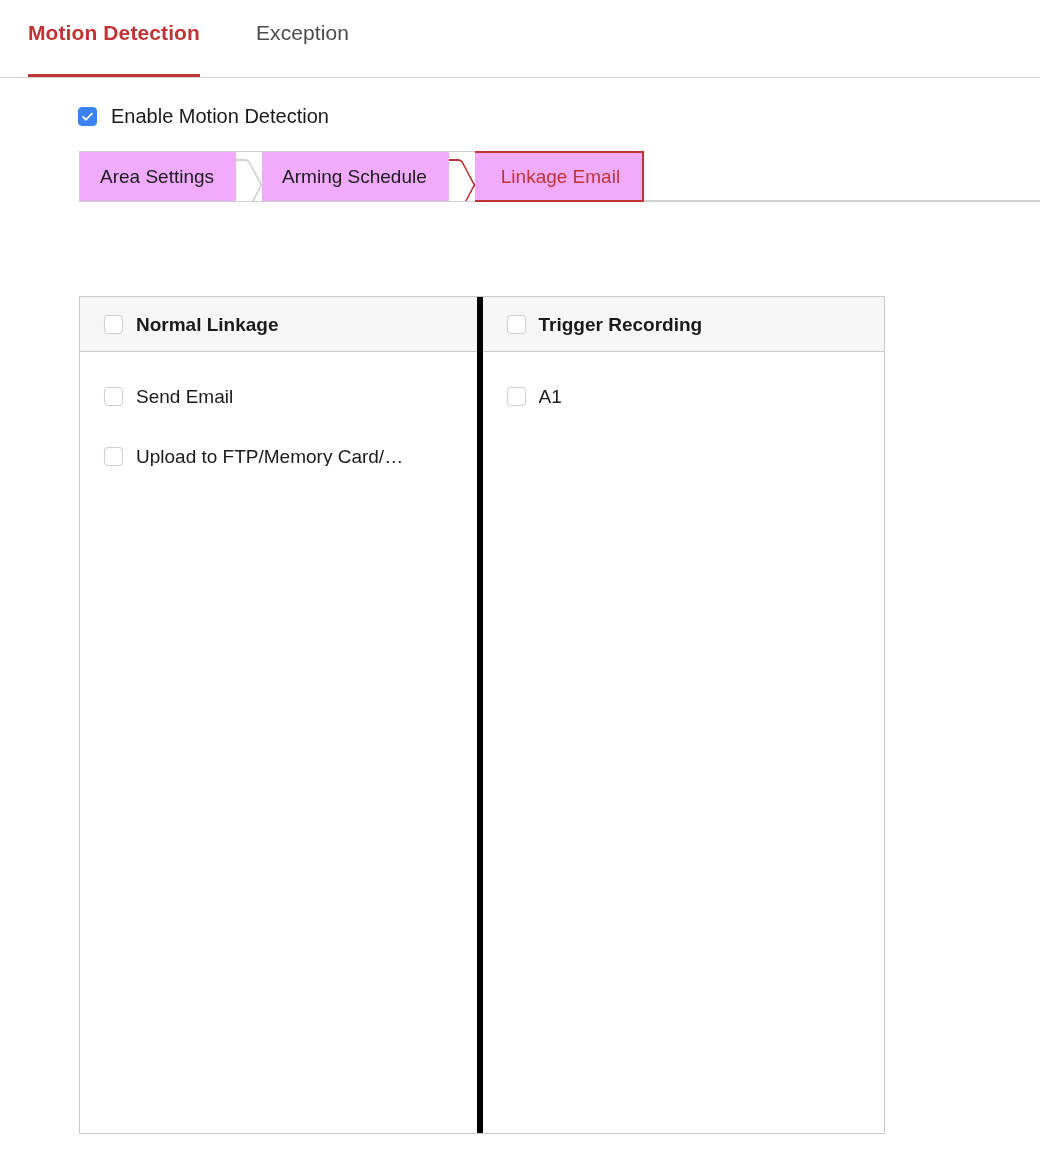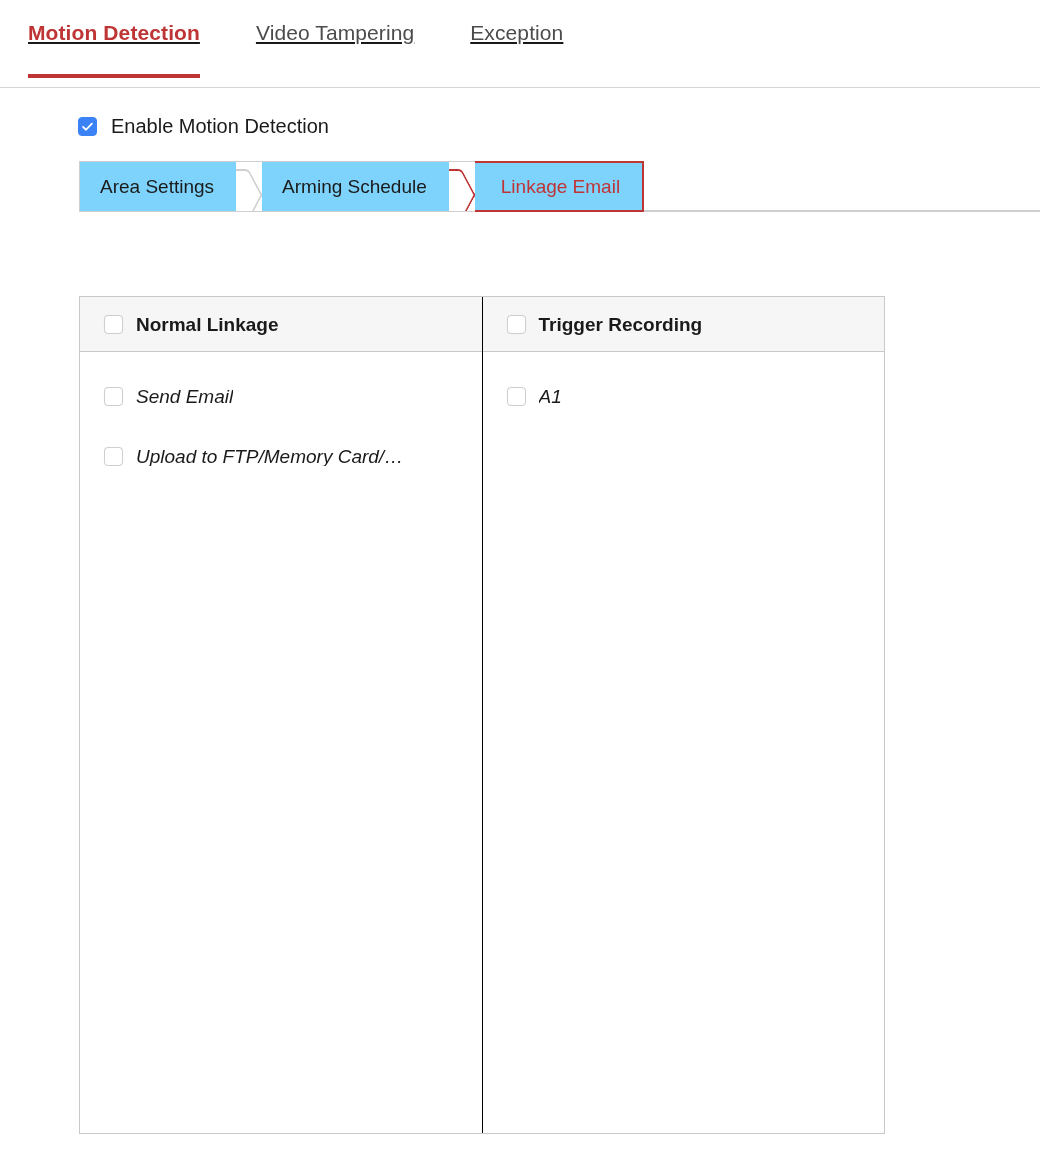--- a/index.html
+++ b/index.html
@@ -12,23 +12,22 @@
     height: 1174px;
     font-family: "Liberation Sans", sans-serif;
     color: #1a1a1a;
     -webkit-font-smoothing: antialiased;
     overflow: hidden;
   }
 
   
   .tabbar {
     position: relative;
-    height: 88px;
-    box-sizing: border-box;
-    text-decoration: underline;
+    height: 78px;
+    box-sizing: border-box;
   }
   .tabbar-underline {
     position: absolute;
     left: 0;
     right: 0;
     bottom: 0;
     height: 1px;
     background: #d4d4d4;
   }
   .tabs {
@@ -123,21 +122,21 @@
     display: flex;
     height: 51px;
     align-items: stretch;
   }
   .step {
     position: relative;
     display: flex;
     align-items: center;
     font-size: 19px;
     color: #1a1a1a;
-    background: #7dd3fc;
+    background: #f0abfc;
     border-top: 1px solid #cfcfcf;
     border-bottom: 1px solid #cfcfcf;
     padding: 0 22px 0 20px;
     white-space: nowrap;
     cursor: pointer;
     box-sizing: border-box;
   }
   .step.first {
     border-left: 1px solid #cfcfcf;
   }
@@ -204,21 +203,21 @@
     background: #ffffff;
   }
   .panel {
     box-sizing: border-box;
     display: flex;
     flex-direction: column;
     background: #ffffff;
   }
   .panel.left {
     width: 403px;
-    border-right: 1px solid #000000;
+    border-right: 6px solid #000000;
     text-align: right;
   }
   .panel.right {
     width: 402px;
   }
   .panel-header {
     height: 55px;
     min-height: 55px;
     box-sizing: border-box;
     background: #f6f6f6;
@@ -239,43 +238,39 @@
     flex: 1;
     padding-top: 14px;
     overflow: hidden;
   }
   .opt-row {
     display: flex;
     align-items: center;
     height: 60px;
     padding-left: 24px;
     box-sizing: border-box;
-    font-style: italic;
   }
   .opt-row .label {
     font-size: 19px;
     color: #1a1a1a;
     margin-left: 13px;
     line-height: 1;
     white-space: nowrap;
     overflow: hidden;
     text-overflow: ellipsis;
     max-width: 330px;
   }
 </style>
 </head>
 <body>
 
 <div class="tabbar">
   <div class="tabs">
     <div class="tab active">
       <span>Motion Detection</span>
-    </div>
-    <div class="tab">
-      <span>Video Tampering</span>
     </div>
     <div class="tab">
       <span>Exception</span>
     </div>
   </div>
   <div class="tabbar-underline"></div>
 </div>
 
 <div class="enable-block">
 

